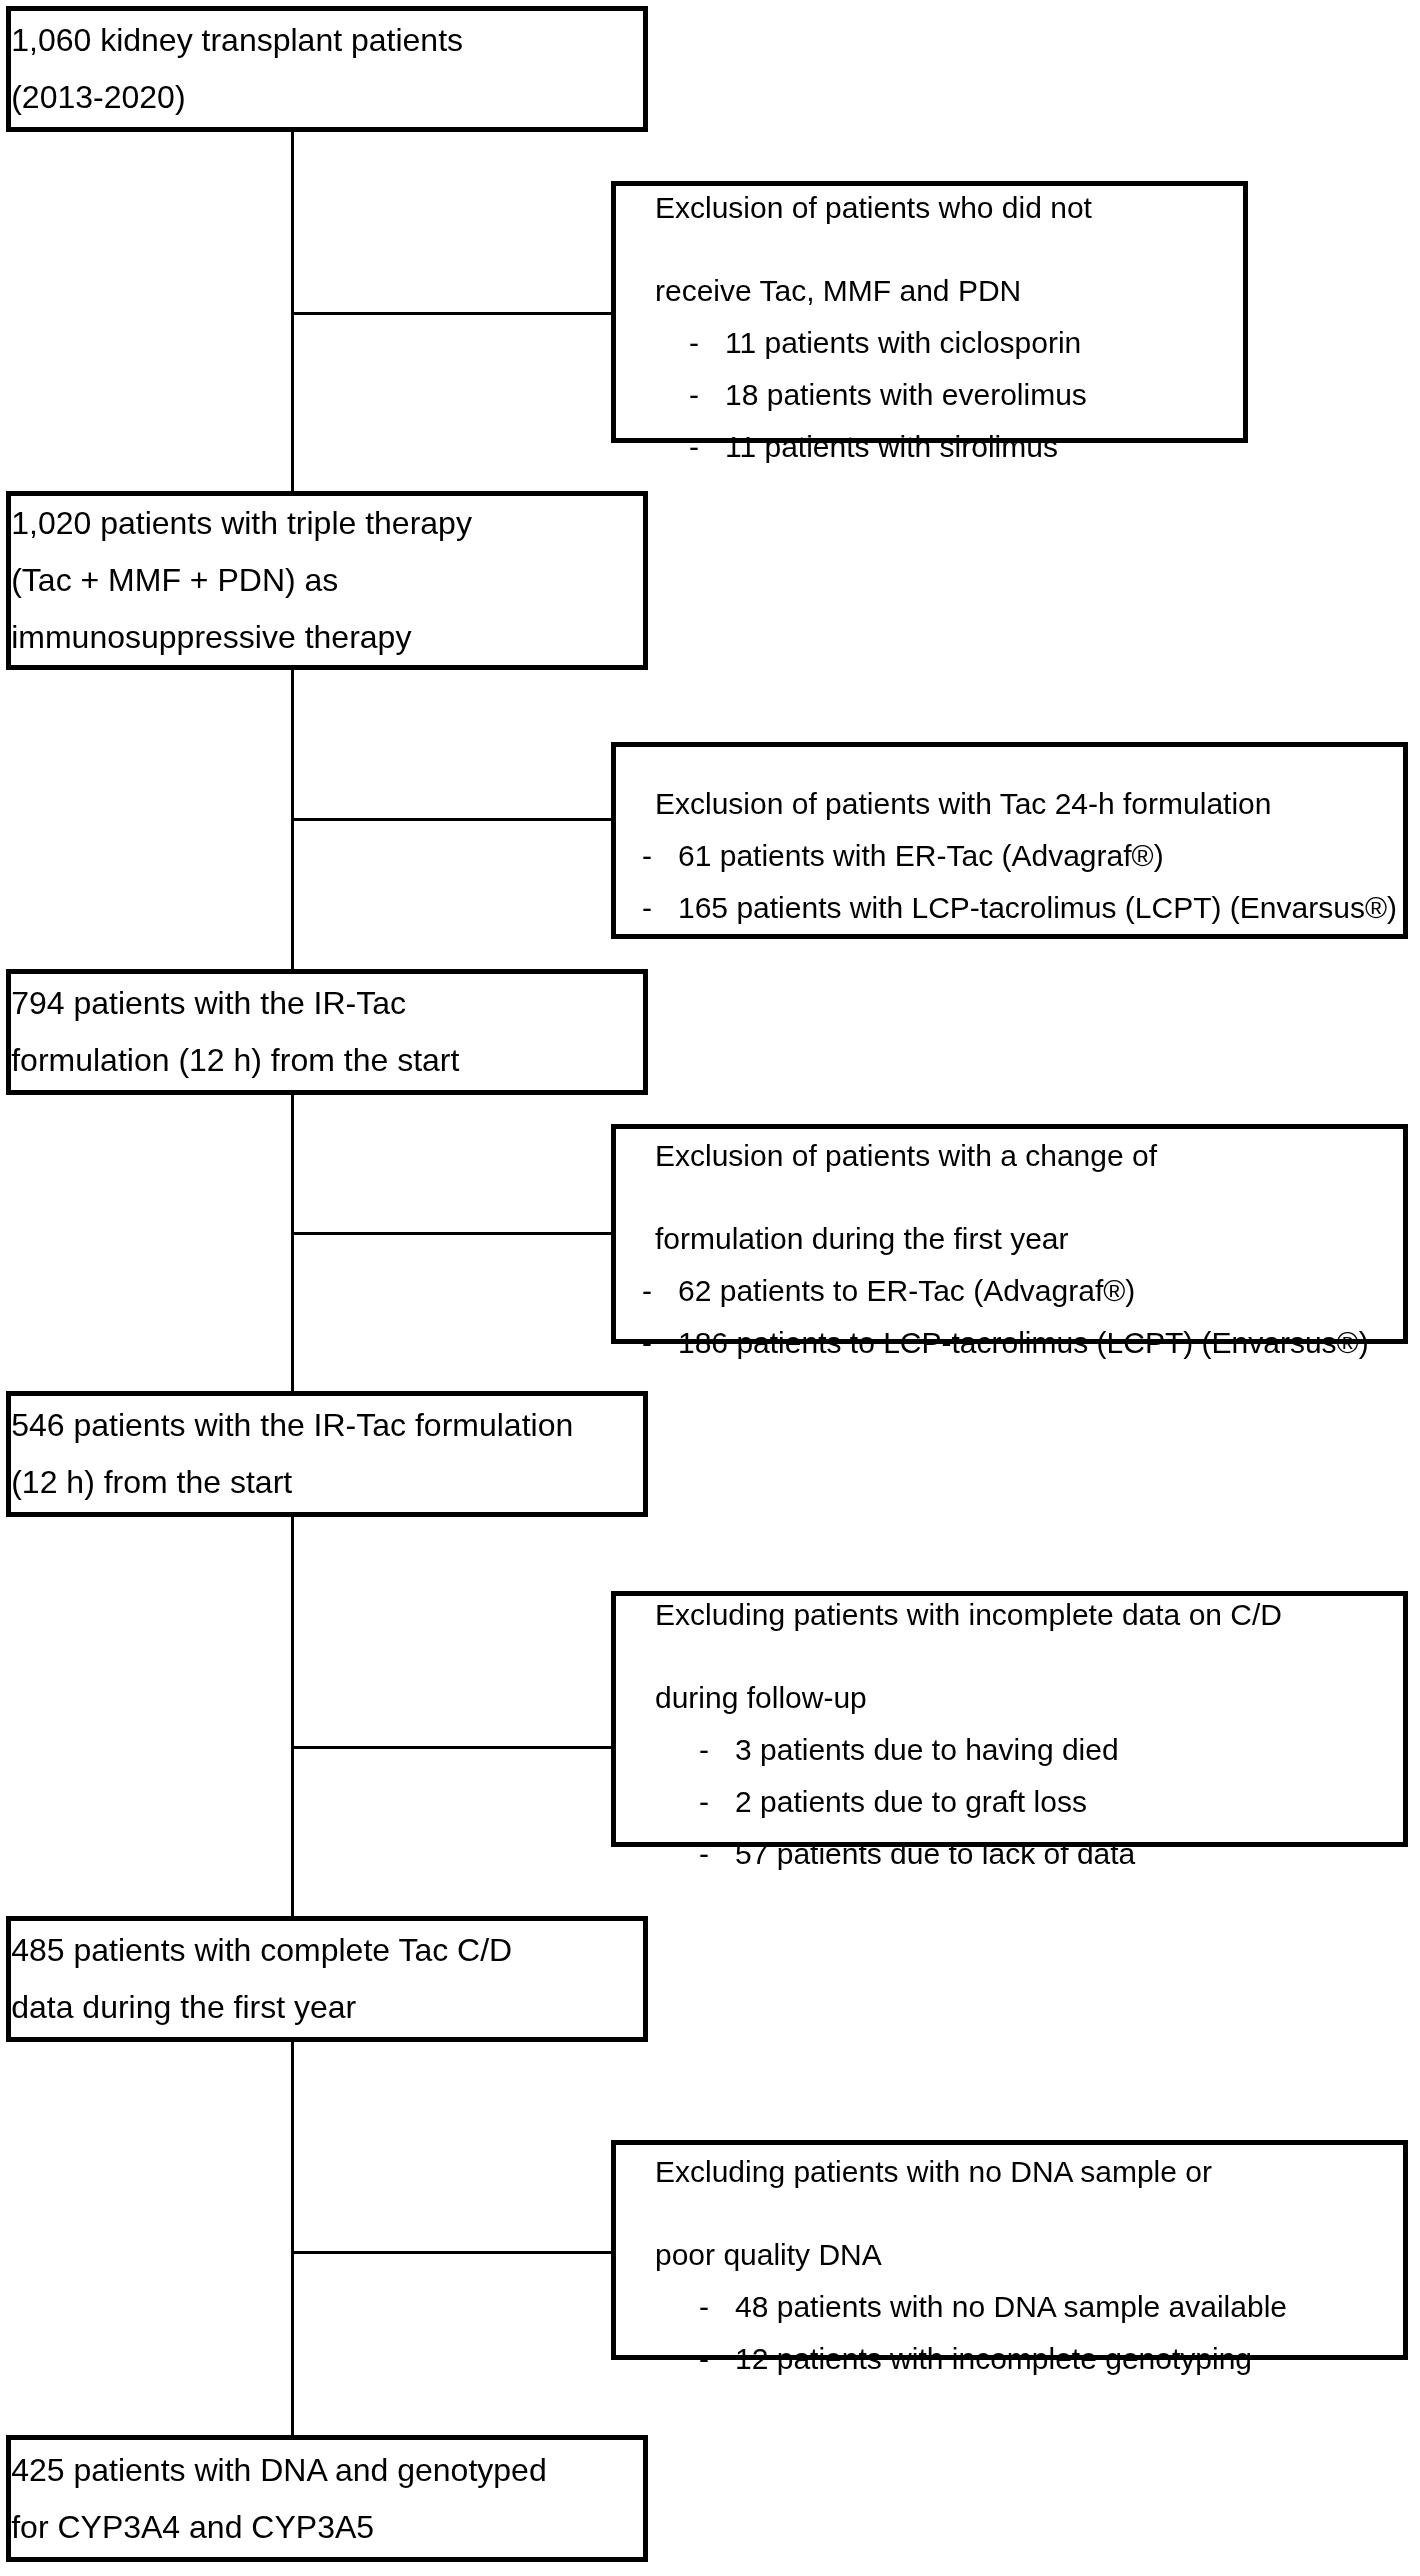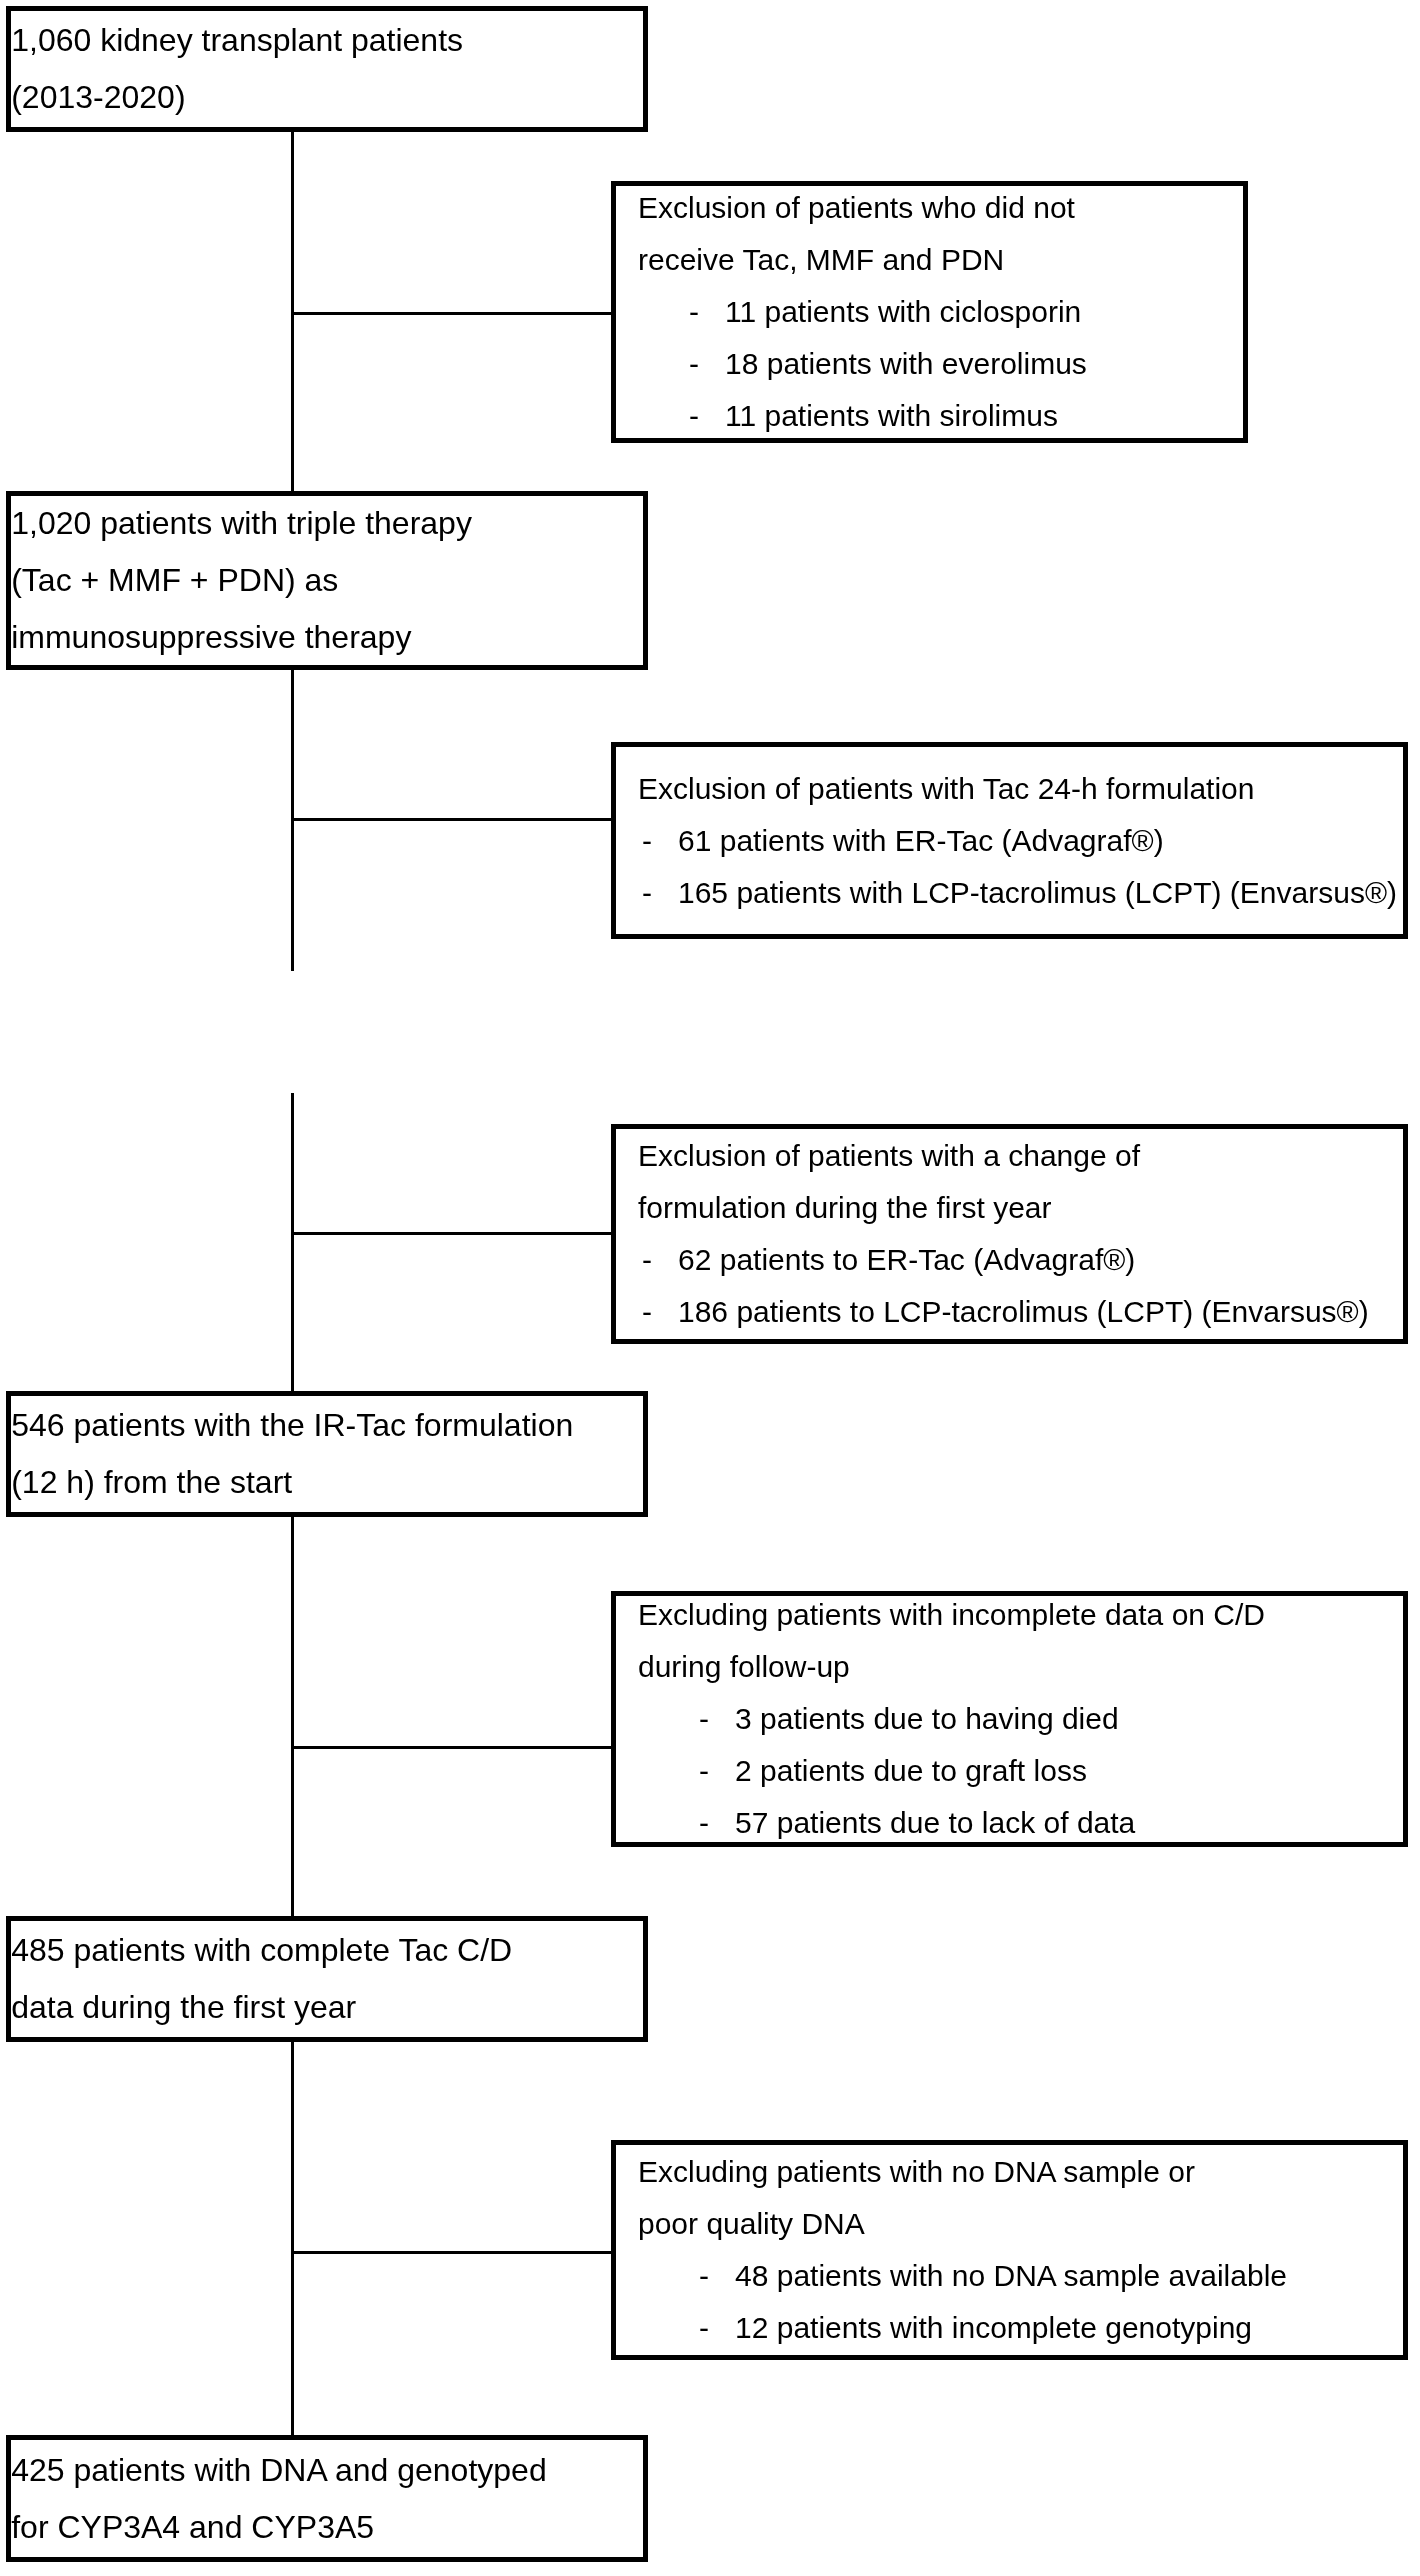--- a/index.html
+++ b/index.html
@@ -40,21 +40,21 @@
     box-sizing: border-box;
     border: 5px solid #000000;
     background: #ffffff;
     display: flex;
     flex-direction: column;
     justify-content: center;
     font-size: 30px;
     line-height: 52px;
     white-space: nowrap;
   }
-  .ebox .title { padding-left: 22px; }
+  .ebox .title { padding-left: 39px; margin-top: 31px; }
   .brow { display: flex; }
   .brow .dash { flex: none; width: 36px; }
   .ind-sm .brow { margin-left: 26px; }
   .ind-md .brow { margin-left: 83px; }
   .ind-lg .brow { margin-left: 73px; }
   
   .vline {
     position: absolute;
     left: 291px;
     width: 3.1px;
@@ -89,20 +89,24 @@
     <div>1,060 kidney transplant patients</div>
     <div>(2013-2020)</div>
   </div>
 
   <div class="mbox" style="top:491px;height:179px">
     <div>1,020 patients with triple therapy</div>
     <div>(Tac + MMF + PDN) as</div>
     <div>immunosuppressive therapy</div>
   </div>
 
+  <div class="mbox" style="top:969px;height:126px">
+    <div>794 patients with the IR-Tac</div>
+    <div>formulation (12 h) from the start</div>
+  </div>
 
   <div class="mbox" style="top:1391px;height:126px">
     <div>546 patients with the IR-Tac formulation</div>
     <div>(12 h) from the start</div>
   </div>
 
   <div class="mbox" style="top:1916px;height:126px">
     <div>485 patients with complete Tac C/D</div>
     <div>data during the first year</div>
   </div>

